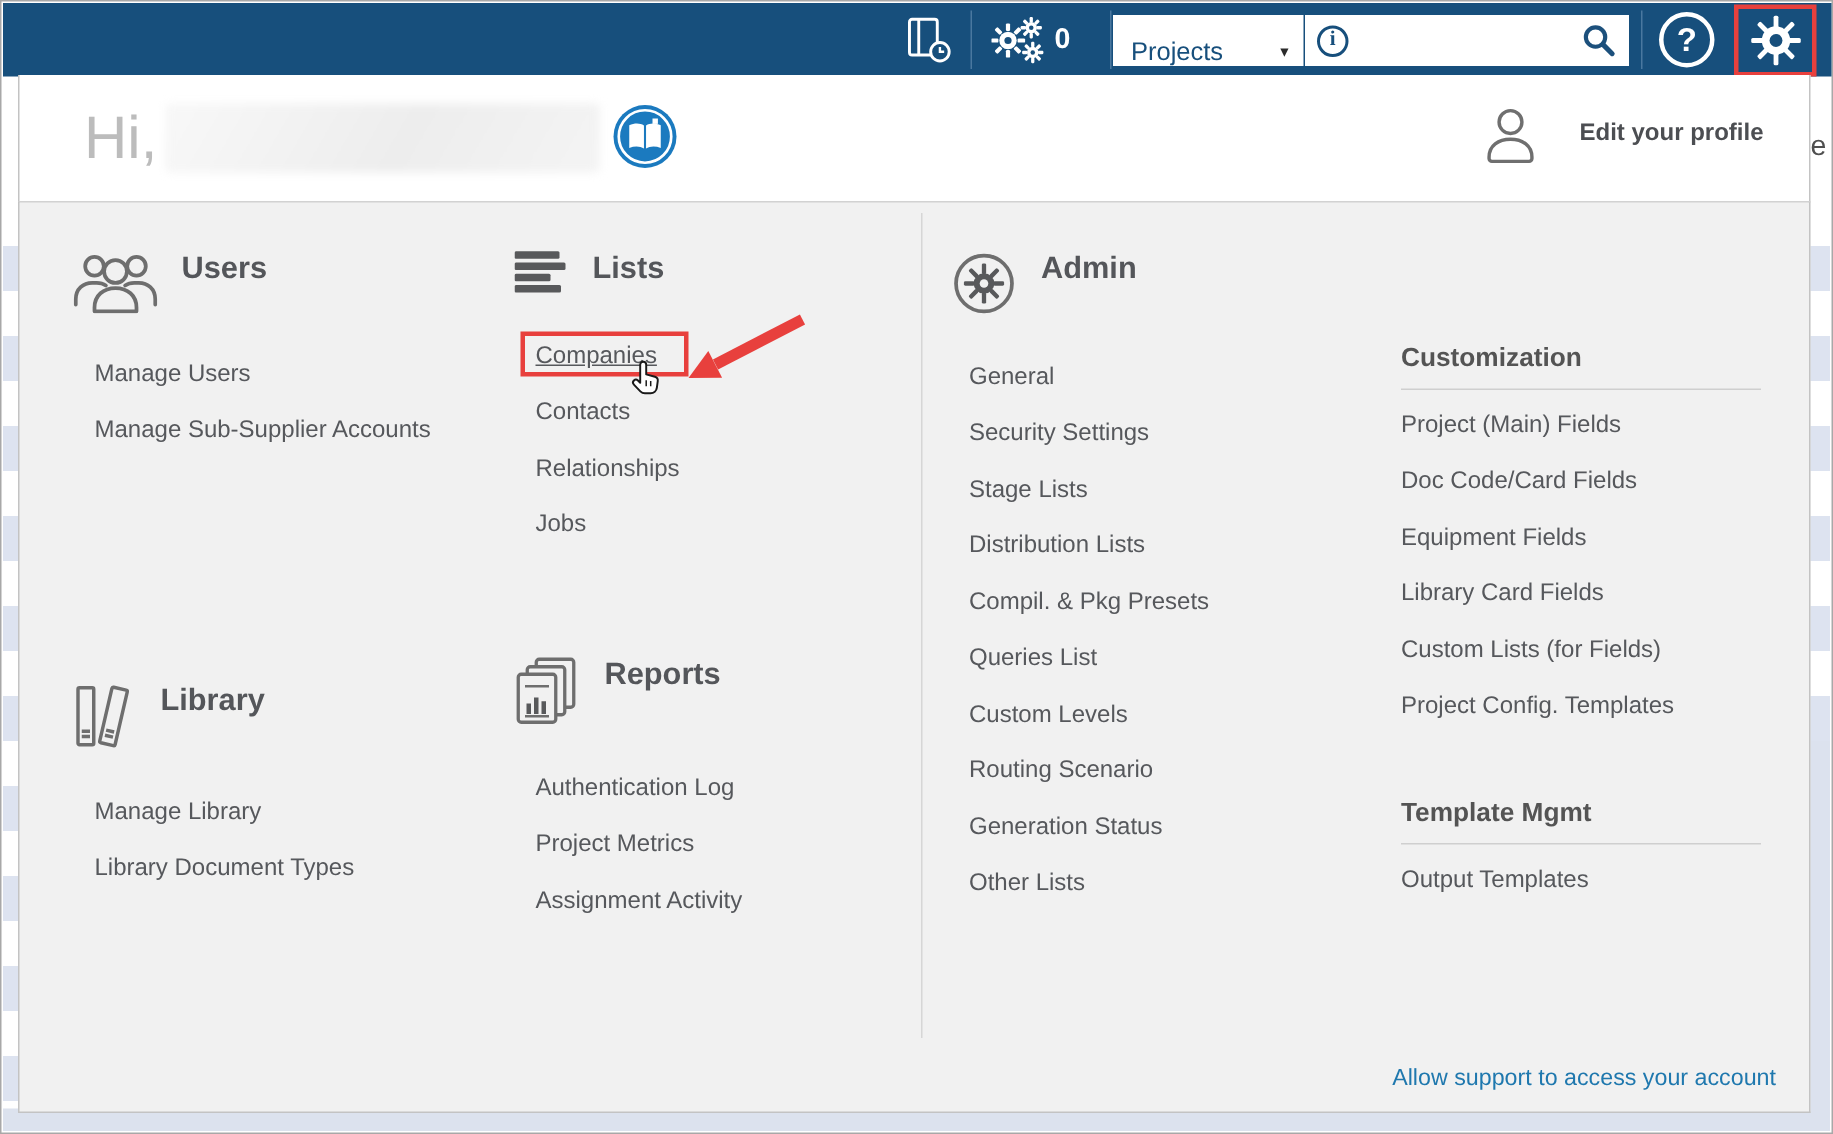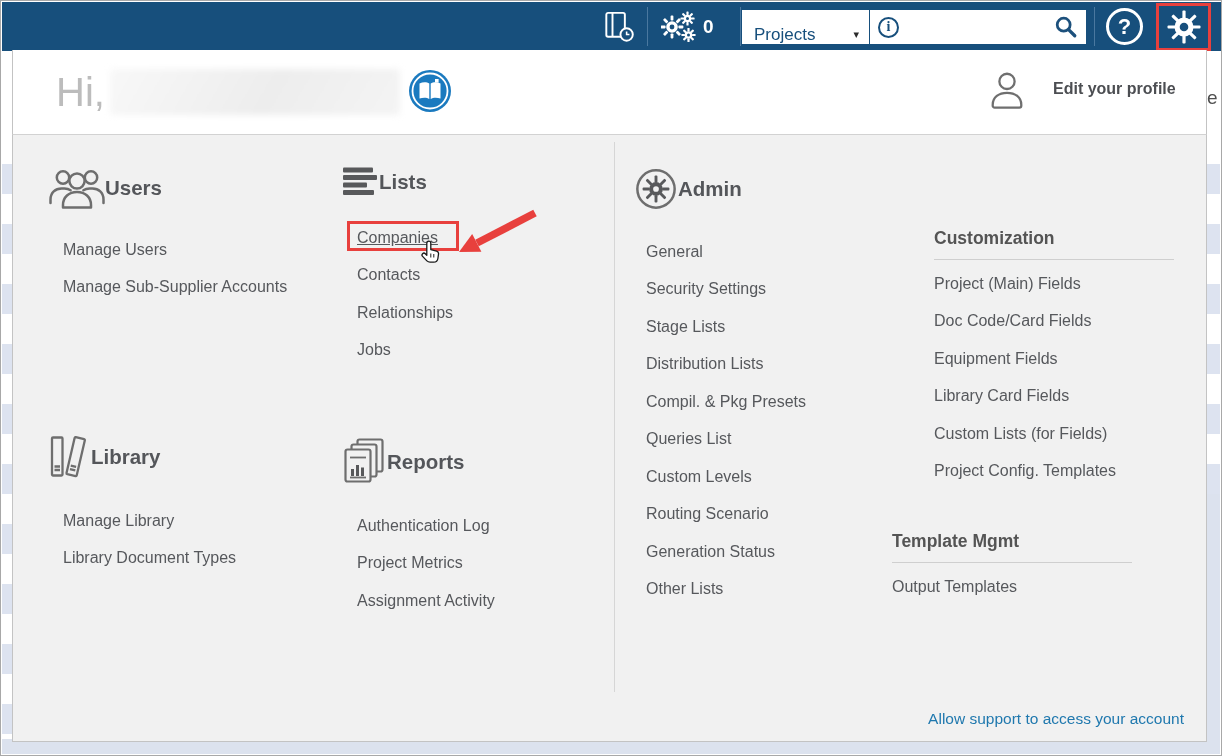--- a/index.html
+++ b/index.html
@@ -55,42 +55,42 @@
   .edit-profile { position:absolute; left:974px; top:18px; display:flex; align-items:center; gap:26px;
                   cursor:pointer; }
   .edit-profile .label { font-size:16px; font-weight:600; color:#4c4e52; }
 
   
   .panel { position:absolute; left:11px; top:133px; width:1195px; height:608px; background:#f1f1f1;
            border:1px solid #c3c3c3; border-top:1px solid #d2d2d2; }
   .v-divider { position:absolute; left:601px; top:7px; width:1px; height:550px; background:#d6d6d6; }
 
   .section { position:absolute; }
-  .sec-head { display:flex; align-items:center; }
+  .sec-head { display:flex; gap:16px; }
   .sec-head h2 { font-size:20.5px; font-weight:600; color:#54565a; }
   .section ul { list-style:none; margin:22px 0 0 14px; }
   .section li { height:37.5px; display:flex; align-items:center; font-size:16px;
                 color:#56585c; cursor:pointer; white-space:nowrap; }
 
   .sec-users   { left:36px;  top:32px; }
   .sec-lists   { left:330px; top:32px; }
   .sec-lists ul, .sec-reports ul { }
   .sec-admin   { left:621px; top:32px; }
   .sec-admin ul { margin-left:12px; }
-  .sec-library { left:36px;  top:299px; }
+  .sec-library { left:36px;  top:320px; }
   .sec-reports { left:330px; top:303px; }
 
   .col-section { width:240px; }
   .col-section h3 { font-size:17.5px; font-weight:bold; color:#545454;
                     padding-bottom:10px; border-bottom:1px solid #cfcfcf; }
   .col-section ul { list-style:none; margin:5px 0 0 0; }
   .col-section li { height:37.5px; display:flex; align-items:center; font-size:16px;
                     color:#56585c; cursor:pointer; white-space:nowrap; }
   .sec-custom   { left:921px; top:93px; }
-  .sec-template { left:879px; top:396px; }
+  .sec-template { left:921px; top:396px; }
 
   .support-link { position:absolute; right:22px; bottom:13px; color:#1f78ae; font-size:15.5px;
                   cursor:pointer; }
 
   
   .li-companies { position:relative; }
   .li-companies .txt { text-decoration:underline; }
   .companies-box { position:absolute; left:-10px; top:2px; width:112px; height:30px;
                    border:3px solid #e8403d; pointer-events:none; }
   .cursor-icon { position:absolute; left:62px; top:21px; z-index:7; pointer-events:none; }

